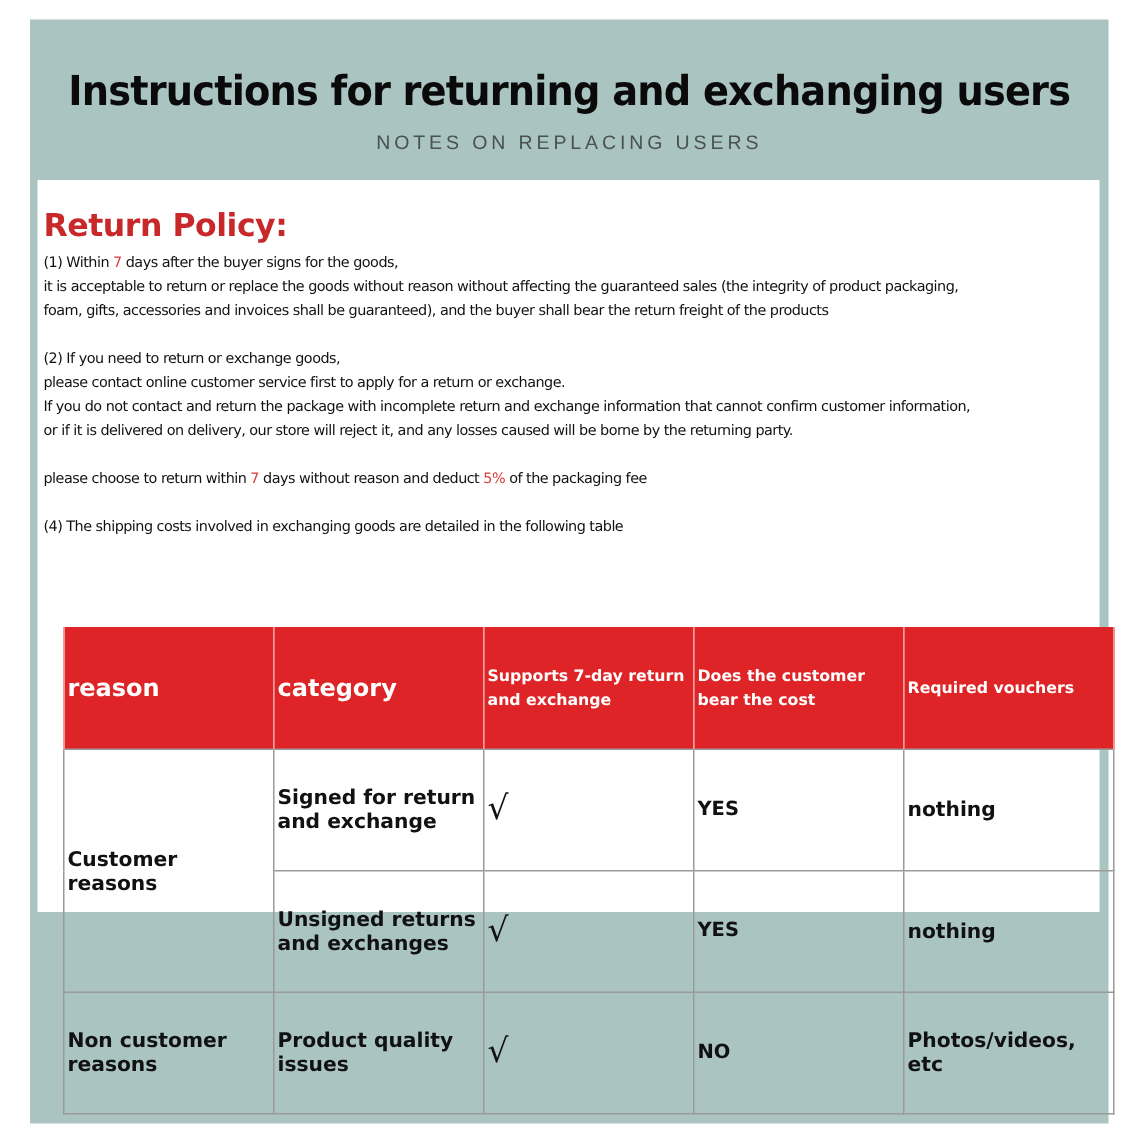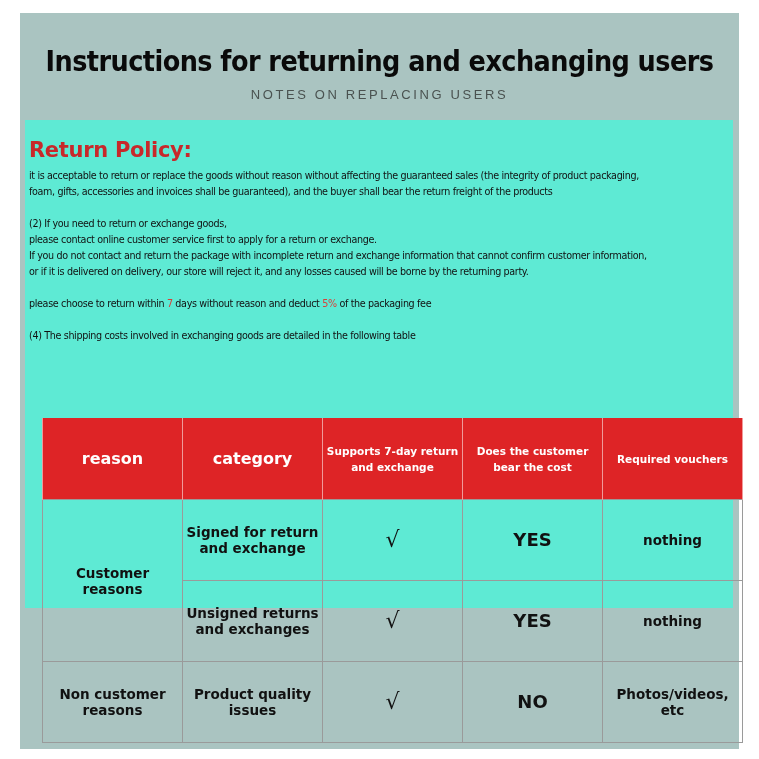--- a/index.html
+++ b/index.html
@@ -17,68 +17,69 @@
     color: #0a0a0a; letter-spacing: -0.6px; white-space: nowrap;
     transform: scaleX(0.93); transform-origin: center;
   }
   .subtitle {
     position: absolute; left: 0; top: 74px; width: 719px; text-align: center;
     font-family: "Liberation Sans", sans-serif; font-size: 13px; letter-spacing: 2.6px;
     color: #4a5250;
   }
   .panel {
     position: absolute; left: 5px; top: 107px; width: 708px; height: 488px;
-    background: #5eead4;
+    background: #ffffff;
   }
   .policy-title {
     position: absolute; left: 4px; top: 18px;
     font-family: "DejaVu Sans", sans-serif; font-weight: bold; font-size: 21px;
     color: #c8282a; letter-spacing: -0.3px;
   }
   .paras {
     position: absolute; left: 4px; top: 48px; width: 710px;
     font-family: "DejaVu Sans", sans-serif; font-size: 9.6px; line-height: 16px;
     color: #111111; letter-spacing: -0.35px; white-space: nowrap;
   }
   .paras .line { display: block; height: 16px; }
   .paras .gap { display: block; height: 16px; }
   .hl { color: #d8403a; }
   table.ret {
     position: absolute; left: 17px; top: 298px;
     border-collapse: collapse; table-layout: fixed; width: 676px;
   }
   table.ret th, table.ret td {
-    width: 135px; text-align: center; vertical-align: middle; padding: 0 2px;
+    width: 135px; text-align: left; vertical-align: middle; padding: 0 2px;
   }
   table.ret th {
     background: #de2426; color: #ffffff; height: 81px;
     border-left: 1px solid #f09a9a; border-right: 1px solid #f09a9a;
     font-family: "DejaVu Sans", sans-serif; font-weight: bold;
   }
   table.ret th.big { font-size: 16px; }
   table.ret th.small { font-size: 10.5px; line-height: 16px; }
   table.ret td {
     border: 1px solid #9a9a9a; height: 80px; color: #111111;
     font-family: "DejaVu Sans", sans-serif; font-weight: bold; font-size: 13.5px; line-height: 16px;
   }
   table.ret td.check { font-size: 22px; font-weight: normal; }
-  table.ret td.yn { font-size: 18px; }
+  table.ret td.yn { font-size: 13px; }
 </style>
 </head>
 <body>
 
 <div class="frame">
   <div class="title">Instructions for returning and exchanging users</div>
   <div class="subtitle">NOTES ON REPLACING USERS</div>
 
   <div class="panel">
     <div class="policy-title">Return Policy:</div>
 
     <div class="paras">
 
+      <span class="line"><span>(1) Within </span><span class="hl">7</span><span> days after the buyer signs for the goods,</span></span>
       <span class="line">it is acceptable to return or replace the goods without reason without affecting the guaranteed sales (the integrity of product packaging,</span>
       <span class="line">foam, gifts, accessories and invoices shall be guaranteed), and the buyer shall bear the return freight of the products</span>
       <span class="gap"></span>
 
       <span class="line">(2) If you need to return or exchange goods,</span>
       <span class="line">please contact online customer service first to apply for a return or exchange.</span>
       <span class="line">If you do not contact and return the package with incomplete return and exchange information that cannot confirm customer information,</span>
       <span class="line">or if it is delivered on delivery, our store will reject it, and any losses caused will be borne by the returning party.</span>
       <span class="gap"></span>
 

